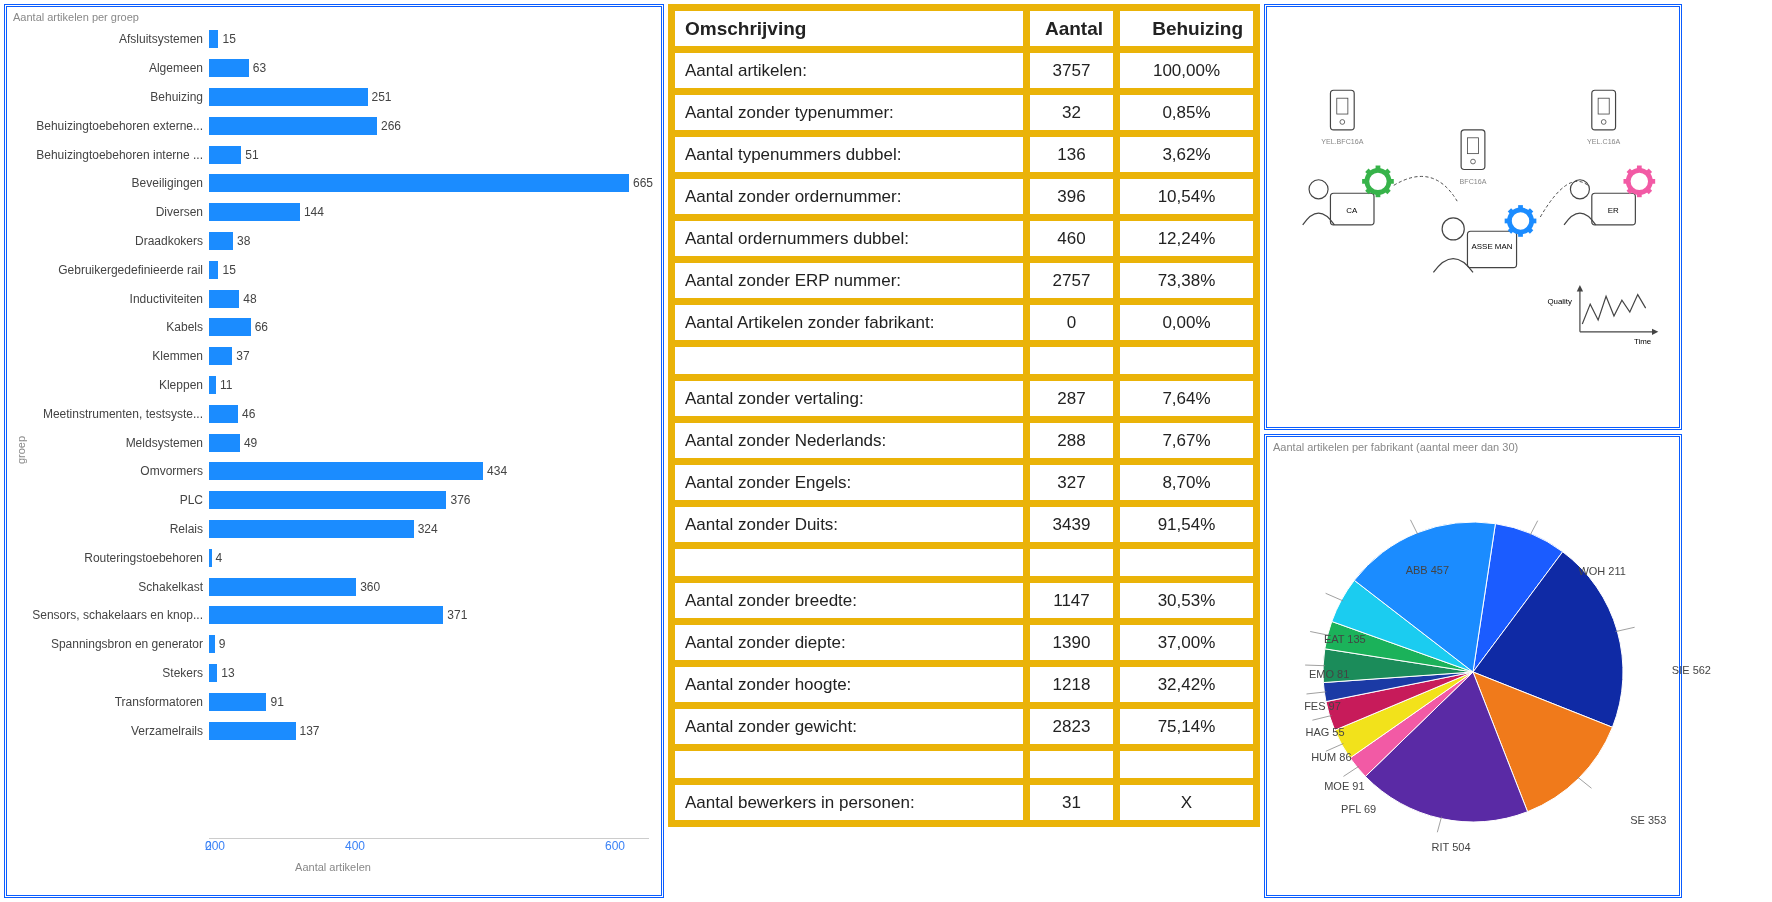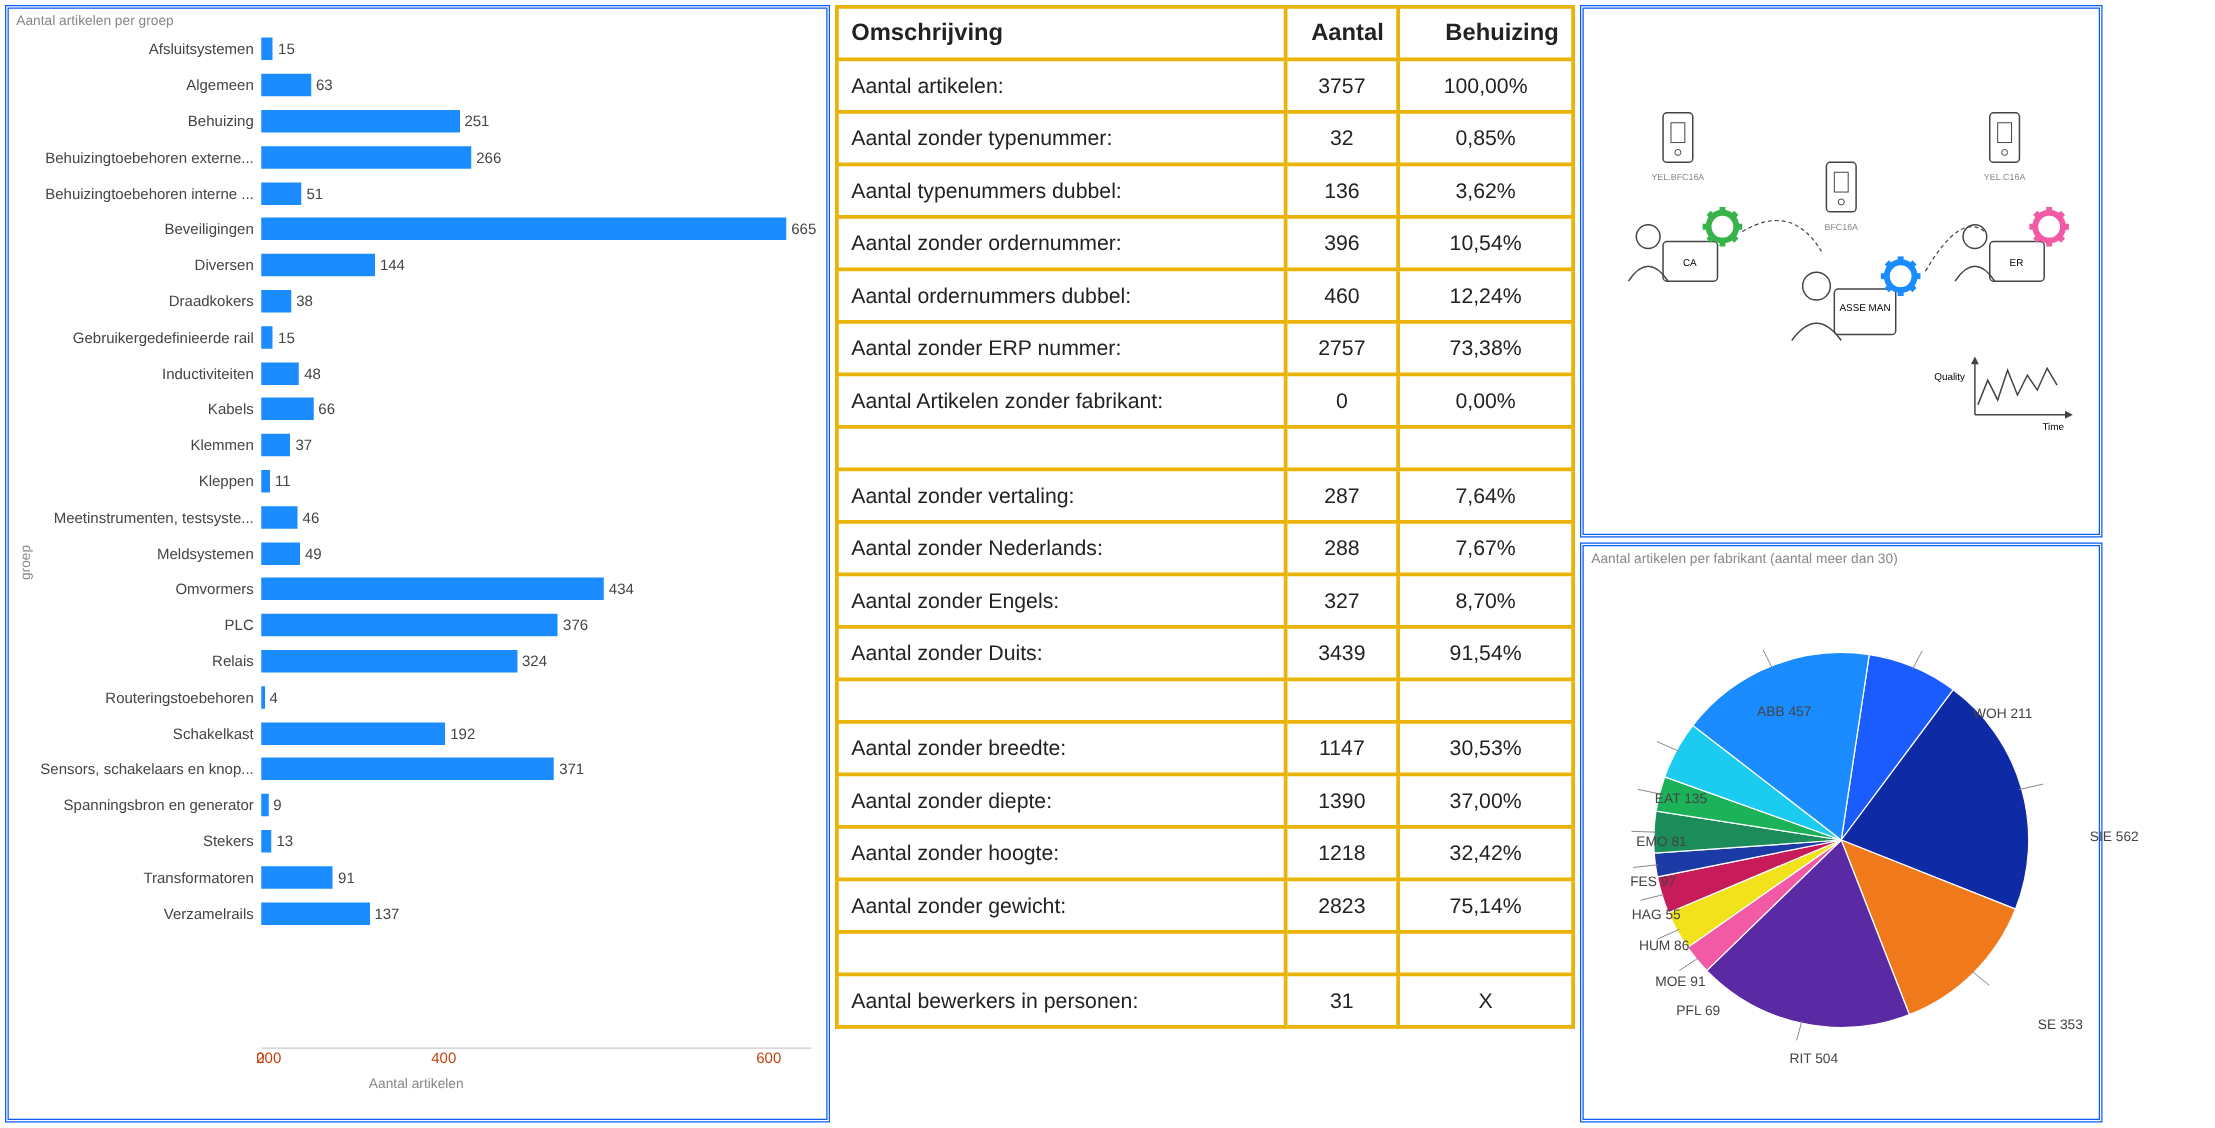--- a/index.html
+++ b/index.html
@@ -84,21 +84,21 @@
     font-size: 11px;
     color: #888;
   }
   .x-axis {
     position: absolute;
     bottom: 22px;
     left: 196px;
     right: 4px;
     display: flex;
     font-size: 12px;
-    color: #c2410c;
+    color: #3b82f6;
     border-top: 1px solid #ccc;
   }
   .x-tick {
     text-align: center;
     font-size: 12px;
   }
   .x-axis-label {
     position: absolute;
     bottom: 2px;
     left: 50%;
@@ -107,21 +107,21 @@
     color: #888;
   }
   
   .tbl {
     border: 2px solid #1b5cff;
     border-collapse: collapse;
     width: 100%;
     table-layout: fixed;
   }
   .tbl th, .tbl td {
-    border: 3px solid #eab308;
+    border: 7px solid #eab308;
     padding: 6px 10px;
     font-size: 17px;
     height: 42px;
   }
   .tbl th {
     font-size: 19px;
     font-weight: 700;
     text-align: left;
   }
   .tbl th:nth-child(2), .tbl th:nth-child(3) { text-align: right; }
@@ -258,21 +258,21 @@
           <span class="bar-val">324</span>
         </div>
         <div class="bar-row">
           <div class="bar-label">Routeringstoebehoren</div>
           <div class="bar" style="width: 2.52632px;"></div>
           <span class="bar-val">4</span>
         </div>
         <div class="bar-row">
           <div class="bar-label">Schakelkast</div>
           <div class="bar" style="width: 147.158px;"></div>
-          <span class="bar-val">192</span>
+          <span class="bar-val">360</span>
         </div>
         <div class="bar-row">
           <div class="bar-label">Sensors, schakelaars en knop...</div>
           <div class="bar" style="width: 234.316px;"></div>
           <span class="bar-val">371</span>
         </div>
         <div class="bar-row">
           <div class="bar-label">Spanningsbron en generator</div>
           <div class="bar" style="width: 5.68421px;"></div>
           <span class="bar-val">9</span>

